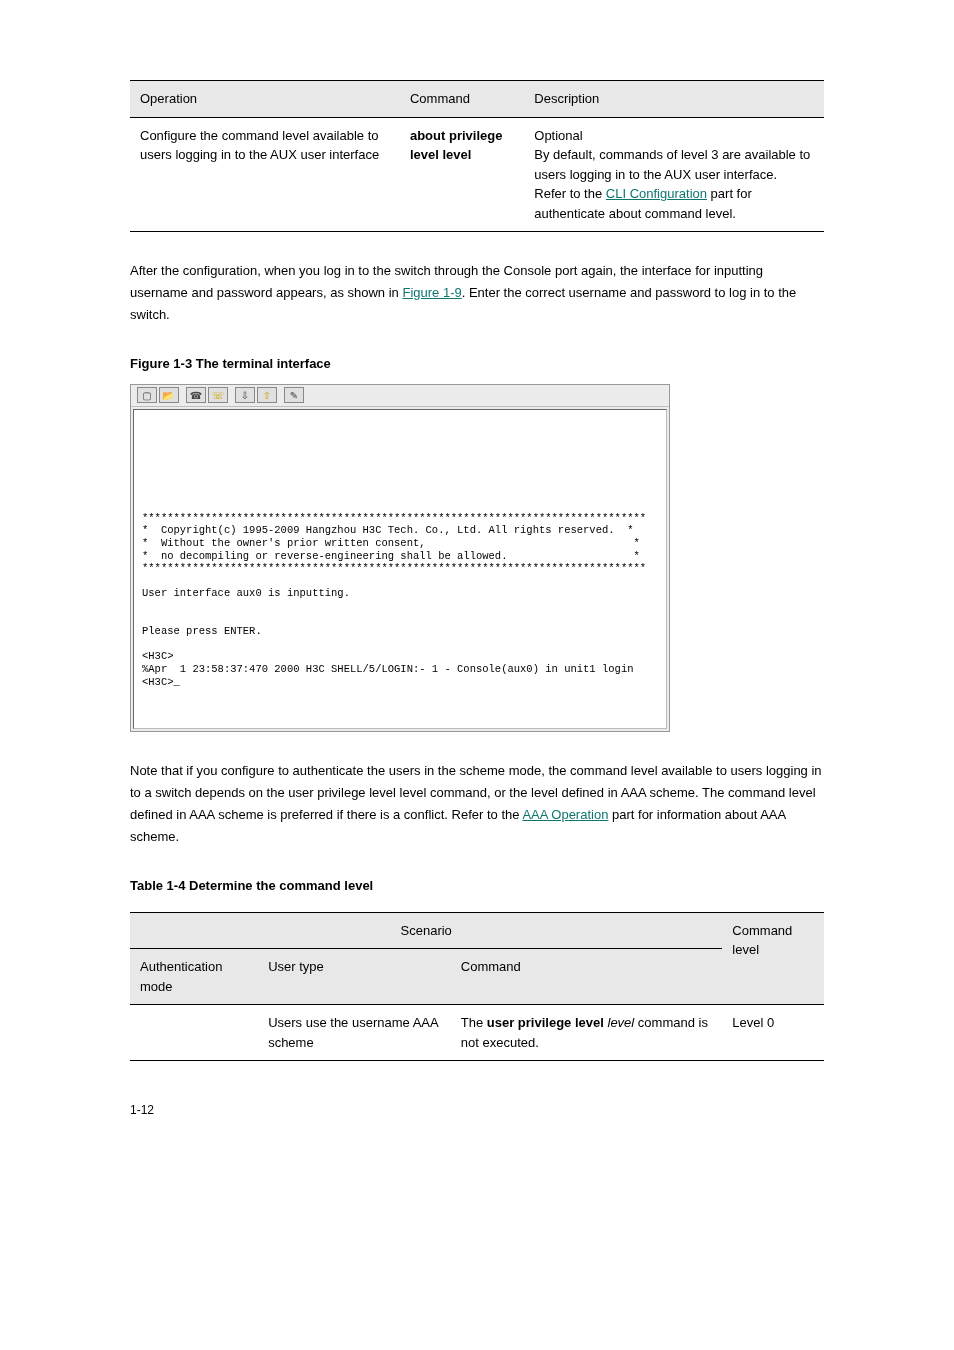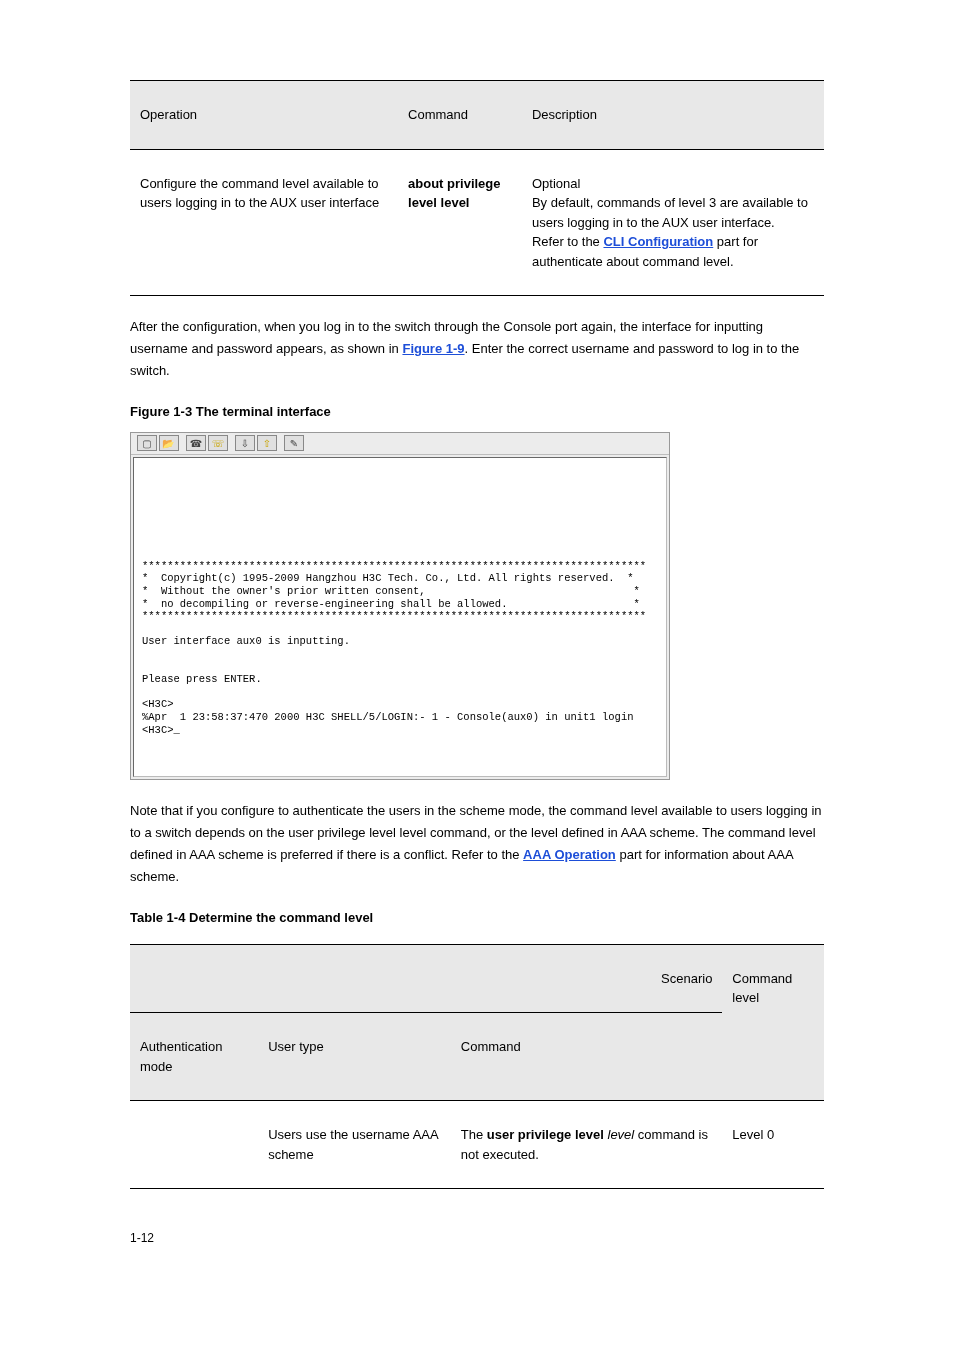--- a/index.html
+++ b/index.html
@@ -13,35 +13,34 @@
       line-height: 1.5;
     }
     table {
       width: 100%;
       border-collapse: collapse;
       margin-bottom: 20px;
     }
     th, td {
       border-top: 1px solid #000;
       border-bottom: 1px solid #000;
-      padding: 24px 10px;
+      padding: 8px 10px;
       text-align: left;
       vertical-align: top;
     }
     th {
       background: #e8e8e8;
       font-weight: normal;
     }
     .link {
-      color: #1d4ed8;
+      color: #0f766e;
       text-decoration: underline;
-      font-weight: bold;
     }
     .para {
-      margin: 20px 0;
+      margin: 28px 0;
       line-height: 1.7;
     }
     .fig-caption {
       font-weight: bold;
       margin: 18px 0 10px 0;
     }
     .table-caption {
       font-weight: bold;
       margin: 14px 0 16px 0;
     }
@@ -168,21 +167,21 @@
 
 <p class="para">
   <span>Note that if you configure to authenticate the users in the scheme mode, the command level available to users logging in to a switch depends on the user privilege level level command, or the level defined in AAA scheme. The command level defined in AAA scheme is preferred if there is a conflict. </span><span>Refer to the </span><span class="link">AAA Operation</span><span> part for information about AAA scheme.</span>
 </p>
 
 <p class="table-caption">Table 1-4 Determine the command level</p>
 
 <table>
   <thead>
     <tr>
-      <th colspan="3" style="text-align:right">Scenario</th>
+      <th colspan="3" style="text-align:center">Scenario</th>
       <th rowspan="2">Command level</th>
     </tr>
     <tr>
       <th>Authentication mode</th>
       <th>User type</th>
       <th>Command</th>
     </tr>
   </thead>
   <tbody>
     <tr>

